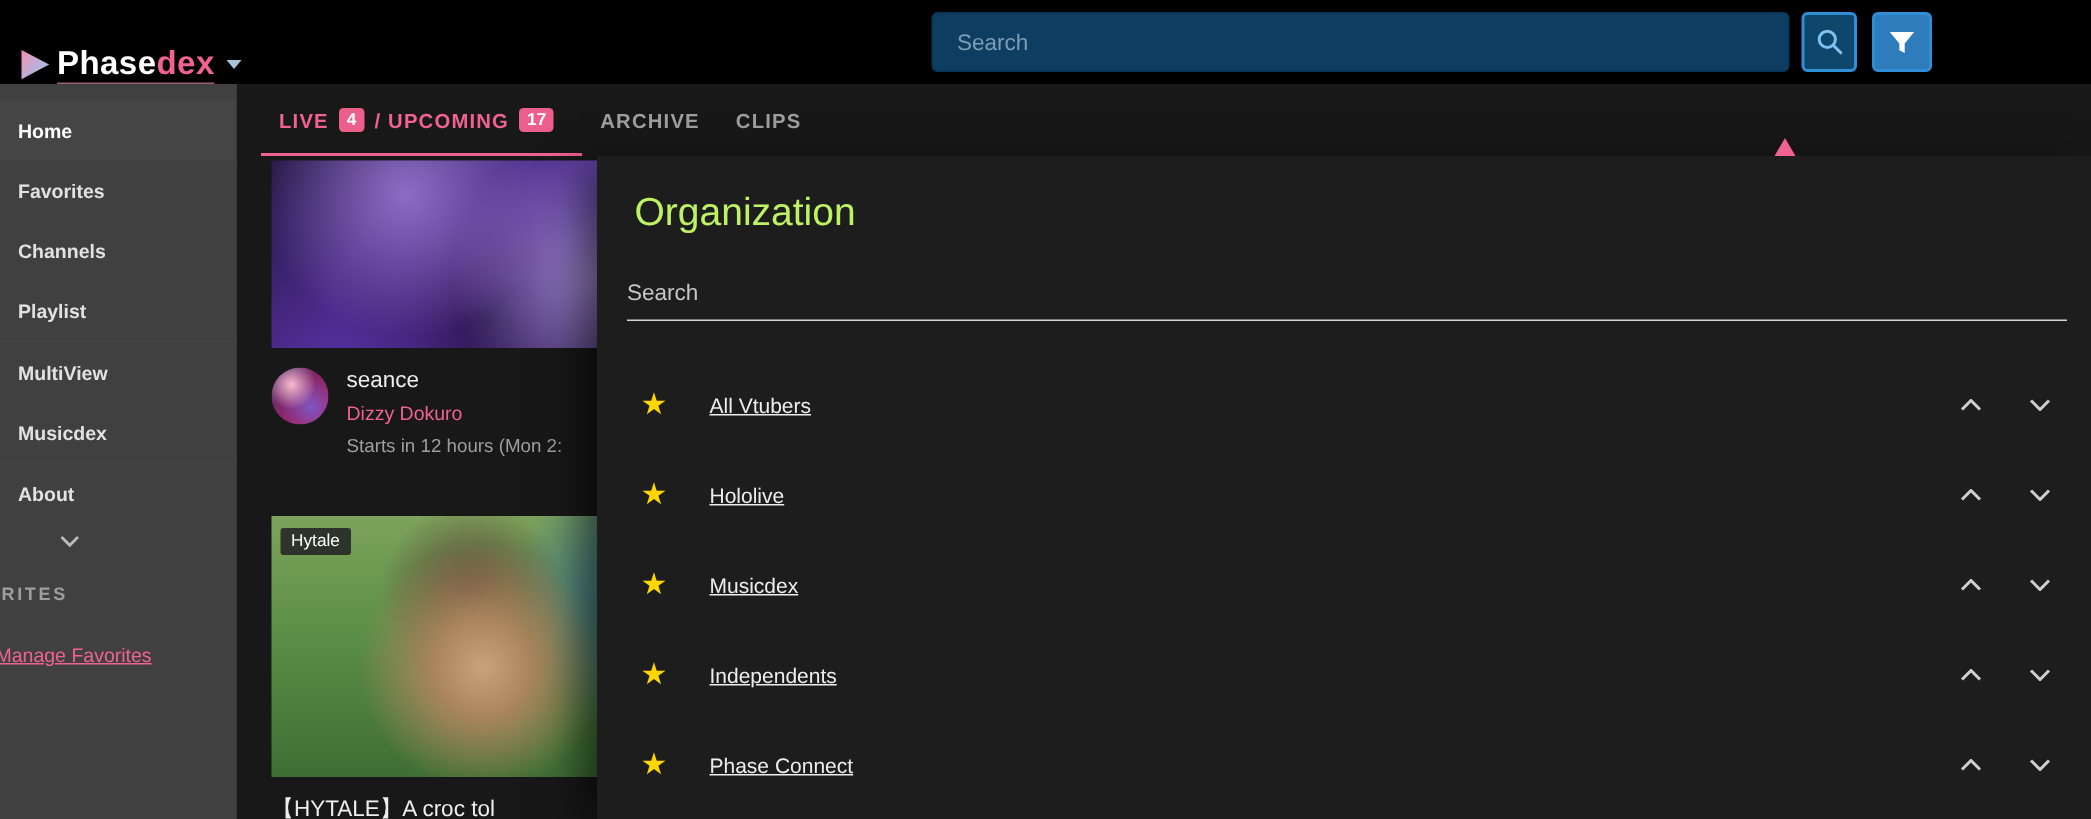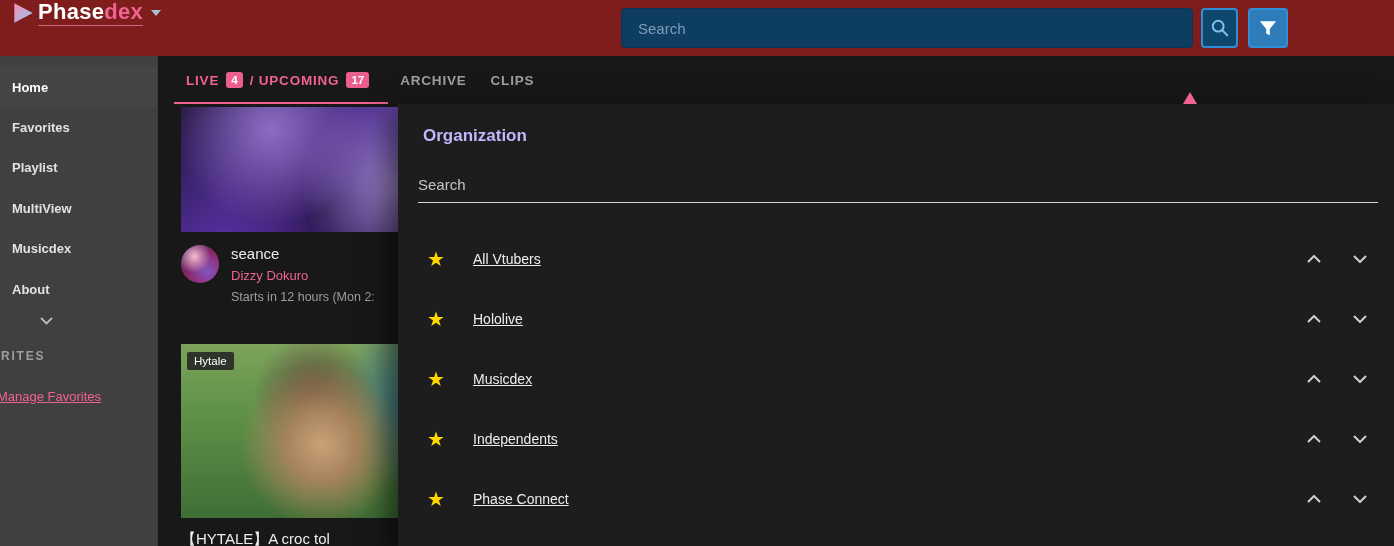--- a/index.html
+++ b/index.html
@@ -1,20 +1,20 @@
 <!DOCTYPE html>
 <html><head>
 <meta charset="utf-8">
 <style>
   *{box-sizing:border-box;margin:0;padding:0;}
   html,body{width:1394px;height:546px;}
   body{position:relative;background:#181818;font-family:"Liberation Sans",sans-serif;overflow:hidden;}
 
   
-  .topbar{position:absolute;top:0;left:0;width:1394px;height:56px;background:#7f1d1d;z-index:30;display:flex;align-items:flex-start;}
+  .topbar{position:absolute;top:0;left:0;width:1394px;height:56px;background:#000000;z-index:30;display:flex;align-items:flex-end;}
   .logo{display:flex;align-items:center;padding-left:10px;cursor:pointer;}
   .logo-icon{width:26px;height:26px;margin-right:2px;flex:none;}
   .wordmark{font-size:22px;font-weight:bold;letter-spacing:.3px;border-bottom:1px solid rgba(244,143,177,.65);padding-bottom:1px;line-height:1.1;}
   .brand-a{color:#ffffff;}
   .brand-b{color:#f06292;}
   .logo-caret{margin-left:8px;width:0;height:0;border-left:5px solid transparent;border-right:5px solid transparent;border-top:6px solid #a8c3d8;}
   .top-search{position:absolute;left:621px;top:8px;width:572px;height:40px;background:#0d3d60;border:1px solid #0b3455;border-radius:4px;color:#dfeaf2;font-size:15px;padding:0 16px;outline:none;}
   .top-search::placeholder{color:#7d9db8;}
   .icon-btn{position:absolute;top:8px;height:40px;border-radius:4px;display:flex;align-items:center;justify-content:center;cursor:pointer;}
   .search-btn{left:1201px;width:37px;background:#0f466b;border:2px solid #2f8ed6;}
@@ -60,21 +60,21 @@
       radial-gradient(circle at 44% 58%, #caa27a 0%, #a9845c 16%, rgba(169,132,92,0) 40%),
       radial-gradient(circle at 42% 30%, #5d4037 0%, rgba(93,64,55,0) 28%),
       radial-gradient(circle at 78% 32%, rgba(63,127,193,.85) 0%, rgba(63,127,193,0) 34%),
       linear-gradient(180deg,#7da35c 0%,#5c8f46 45%,#3f6e35 100%);}
   .thumb-chip{position:absolute;top:8px;left:6px;background:rgba(33,33,33,.85);color:#ffffff;font-size:11.5px;padding:3px 7px;border-radius:2px;}
   .card2-title{margin-top:12px;font-size:15px;color:#ededed;white-space:nowrap;cursor:pointer;}
 
   
   .org-anchor{position:absolute;left:1183px;top:92px;width:0;height:0;border-left:7px solid transparent;border-right:7px solid transparent;border-bottom:12px solid #f06292;z-index:26;}
   .org-panel{position:absolute;left:398px;top:104px;width:996px;height:442px;background:#1d1d1d;box-shadow:-12px 6px 26px rgba(0,0,0,.55);z-index:25;overflow:hidden;}
-  .org-title{padding:22px 0 0 25px;font-size:17px;font-weight:bold;color:#c4b5fd;}
+  .org-title{padding:22px 0 0 25px;font-size:26px;font-weight:normal;color:#bef264;}
   .org-search{display:block;margin:26px 0 0 20px;width:960px;background:transparent;border:none;border-bottom:1px solid #d6d6d6;color:#eeeeee;font-size:15px;padding:4px 0 9px;outline:none;}
   .org-search::placeholder{color:#c6c6c6;}
   .org-list{margin-top:26px;}
   .org-row{display:flex;align-items:center;height:60px;padding:0 22px 0 29px;cursor:pointer;}
   .org-star{font-size:20px;line-height:1;color:#ffd600;width:22px;flex:none;cursor:pointer;}
   .org-label{margin-left:24px;font-size:14px;color:#ededed;text-decoration:underline;}
   .org-actions{margin-left:auto;display:flex;gap:22px;align-items:center;}
   .org-chev{width:24px;height:24px;display:flex;align-items:center;justify-content:center;cursor:pointer;}
 </style>
 </head>
@@ -109,20 +109,23 @@
 </header>
 
 <nav class="sidebar">
   <div class="side-item active">
     <span>Home</span>
   </div>
   <div class="side-item">
     <span>Favorites</span>
   </div>
   <div class="side-item">
+    <span>Channels</span>
+  </div>
+  <div class="side-item">
     <span>Playlist</span>
   </div>
   <div class="side-divider"></div>
   <div class="side-item">
     <span>MultiView</span>
   </div>
   <div class="side-item">
     <span>Musicdex</span>
   </div>
   <div class="side-divider"></div>

